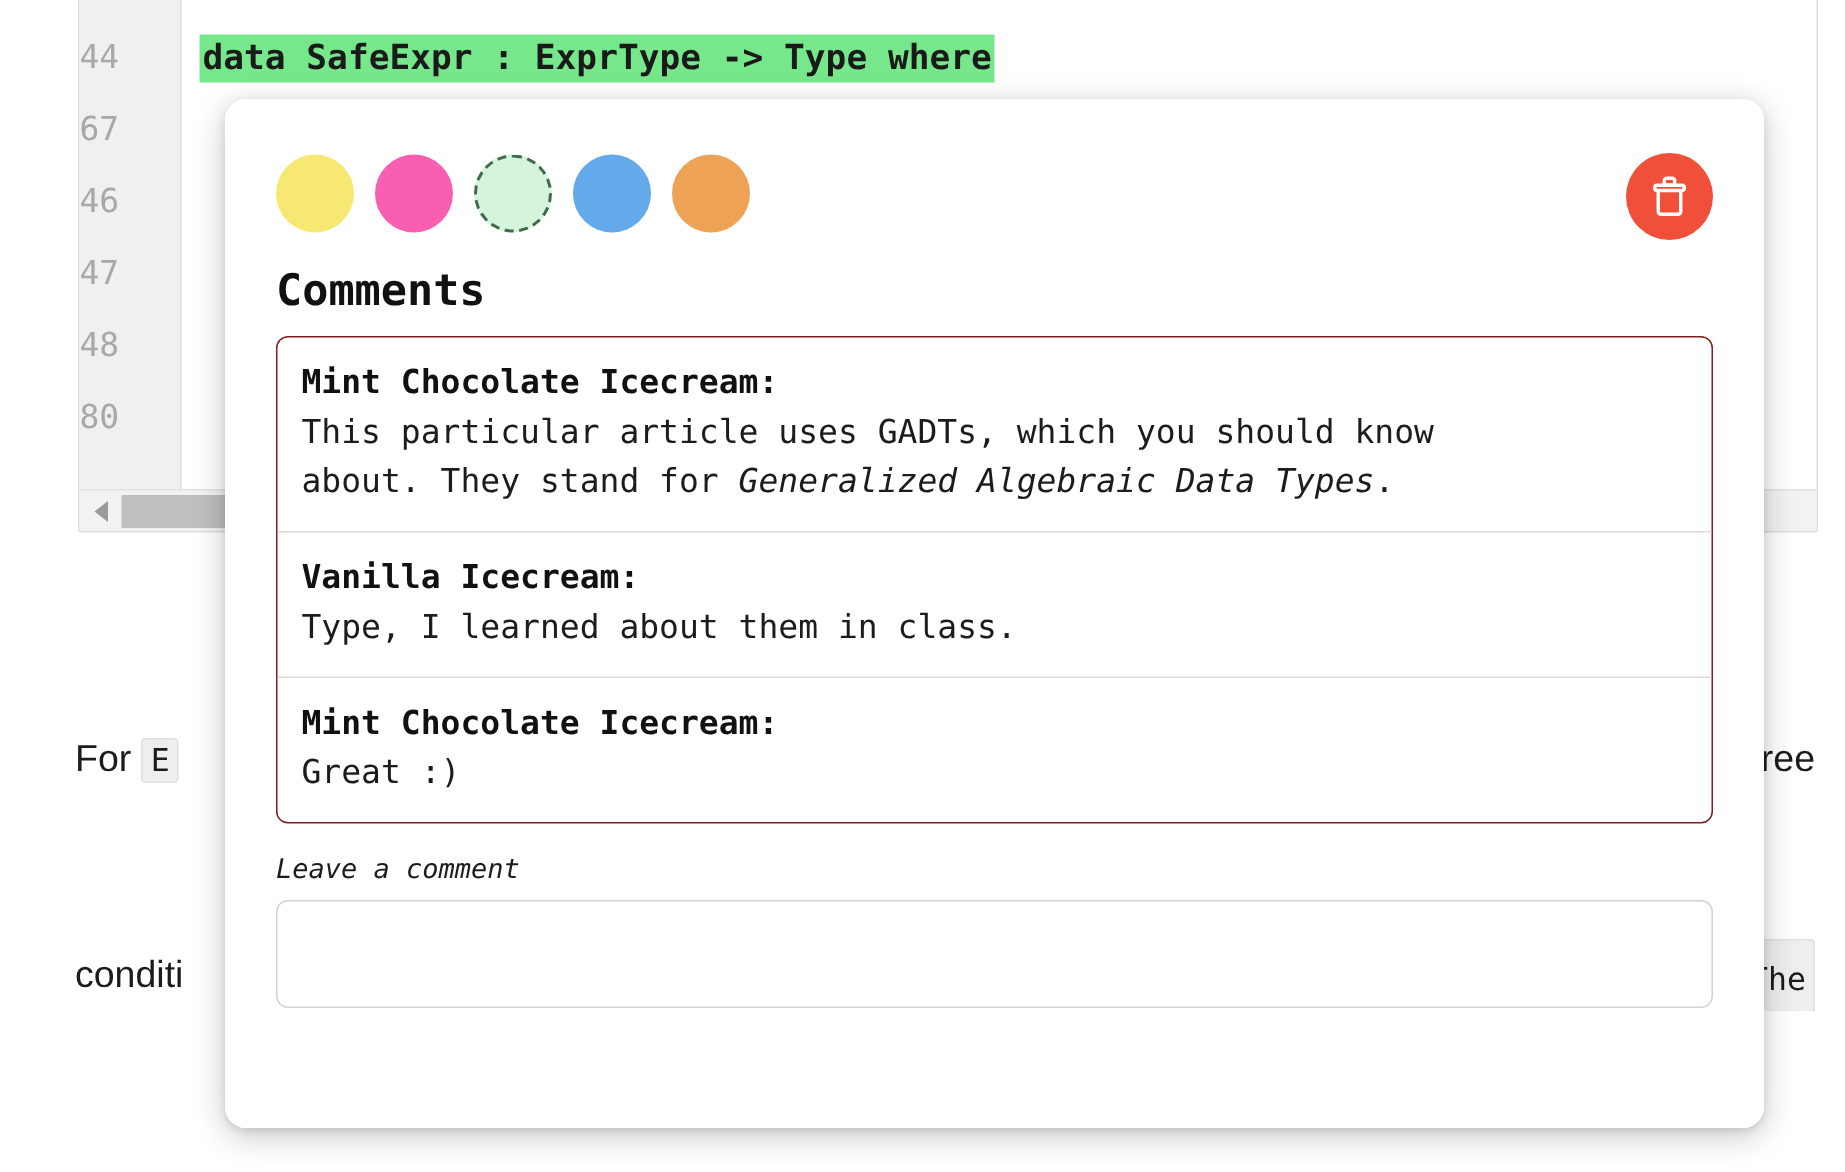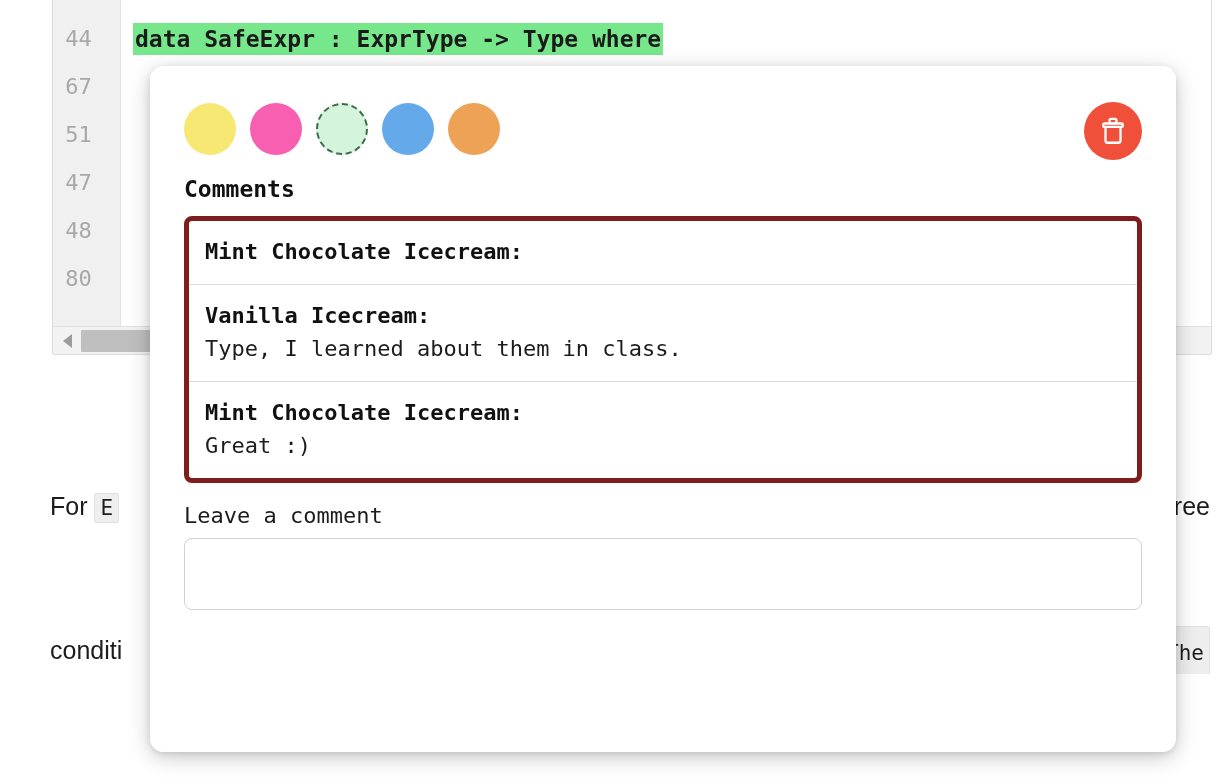--- a/index.html
+++ b/index.html
@@ -49,21 +49,21 @@
   .gutter {
     width: 68px;
     flex: 0 0 68px;
     background: #f0f0f0;
     border-right: 1px solid #e2e2e2;
     padding-top: 0px;
   }
   .gutter-num {
     height: 48px;
     line-height: 48px;
-    text-align: center;
+    text-align: left;
     padding-right: 16px;
     color: #a8a8a8;
     font-family: "DejaVu Sans Mono", monospace;
     font-size: 22px;
   }
   .code-lines {
     flex: 1 1 auto;
     padding-left: 12px;
     position: relative;
   }
@@ -186,29 +186,29 @@
     align-items: center;
     justify-content: center;
     cursor: pointer;
     padding: 0;
   }
 
   
   .comments-heading {
     margin: 14px 0 14px 0;
     font-family: "DejaVu Sans Mono", monospace;
-    font-size: 23px;
+    font-size: 29px;
     font-weight: bold;
     color: #111111;
     letter-spacing: 0px;
   }
 
   
   .comments-box {
-    border: 5px solid #7f1d1d;
+    border: 1px solid #7f1d1d;
     border-radius: 8px;
     overflow: hidden;
     background: #ffffff;
   }
   .comment {
     padding: 14px 16px 16px 16px;
     border-bottom: 1px solid #dcdcdc;
   }
   .comment:last-child { border-bottom: none; }
   .comment-author {
@@ -225,22 +225,23 @@
     color: #1c1c1c;
     line-height: 33px;
     white-space: pre-wrap;
   }
   .comment-body i { font-style: italic; }
 
   
   .leave-label {
     margin: 20px 0 10px 0;
     font-family: "DejaVu Sans Mono", monospace;
-    font-size: 22px;
+    font-size: 18px;
     color: #1c1c1c;
+    font-style: italic;
   }
   .comment-input {
     width: 100%;
     height: 72px;
     border: 1px solid #d2d2d2;
     border-radius: 8px;
     background: #ffffff;
     font-family: "DejaVu Sans Mono", monospace;
     font-size: 21px;
     color: #1c1c1c;
@@ -255,21 +256,21 @@
 <div id="root">
 
   <div class="bg-layer">
 
     <div class="code-panel">
       <div class="code-body">
         <div class="gutter">
           <div class="gutter-num">43</div>
           <div class="gutter-num">44</div>
           <div class="gutter-num">67</div>
-          <div class="gutter-num">51</div>
+          <div class="gutter-num">46</div>
           <div class="gutter-num">47</div>
           <div class="gutter-num">48</div>
           <div class="gutter-num">80</div>
         </div>
         <div class="code-lines">
           <div class="code-line">&nbsp;</div>
           <div class="code-line"><span class="hl">data SafeExpr : ExprType -&gt; Type where</span></div>
           <div class="code-line">&nbsp;</div>
           <div class="code-line">&nbsp;</div>
           <div class="code-line">&nbsp;</div>
@@ -316,20 +317,22 @@
       </button>
     </div>
 
     
     <div class="comments-heading">Comments</div>
 
     
     <div class="comments-box">
       <div class="comment">
         <div class="comment-author">Mint Chocolate Icecream:</div>
+        <div class="comment-body"><span>This particular article uses GADTs, which you should know
+about. They stand for </span><i>Generalized Algebraic Data Types</i><span>.</span></div>
       </div>
       <div class="comment">
         <div class="comment-author">Vanilla Icecream:</div>
         <div class="comment-body">Type, I learned about them in class.</div>
       </div>
       <div class="comment">
         <div class="comment-author">Mint Chocolate Icecream:</div>
         <div class="comment-body">Great :)</div>
       </div>
     </div>

